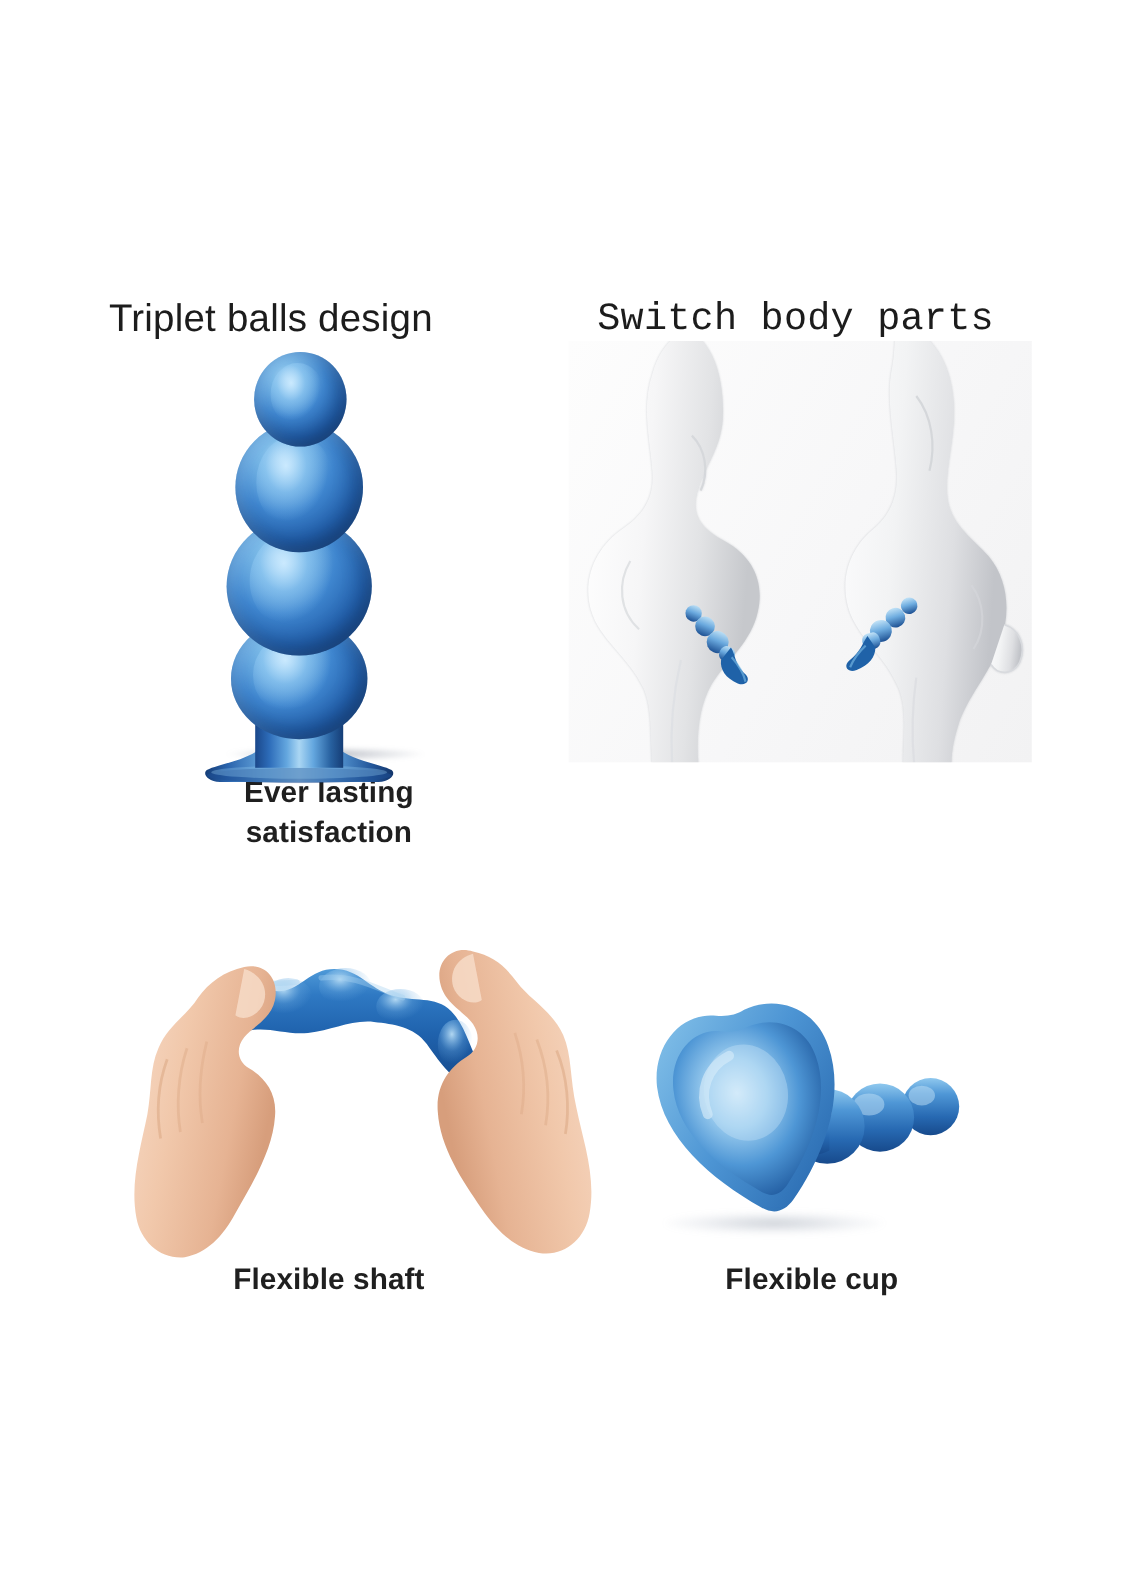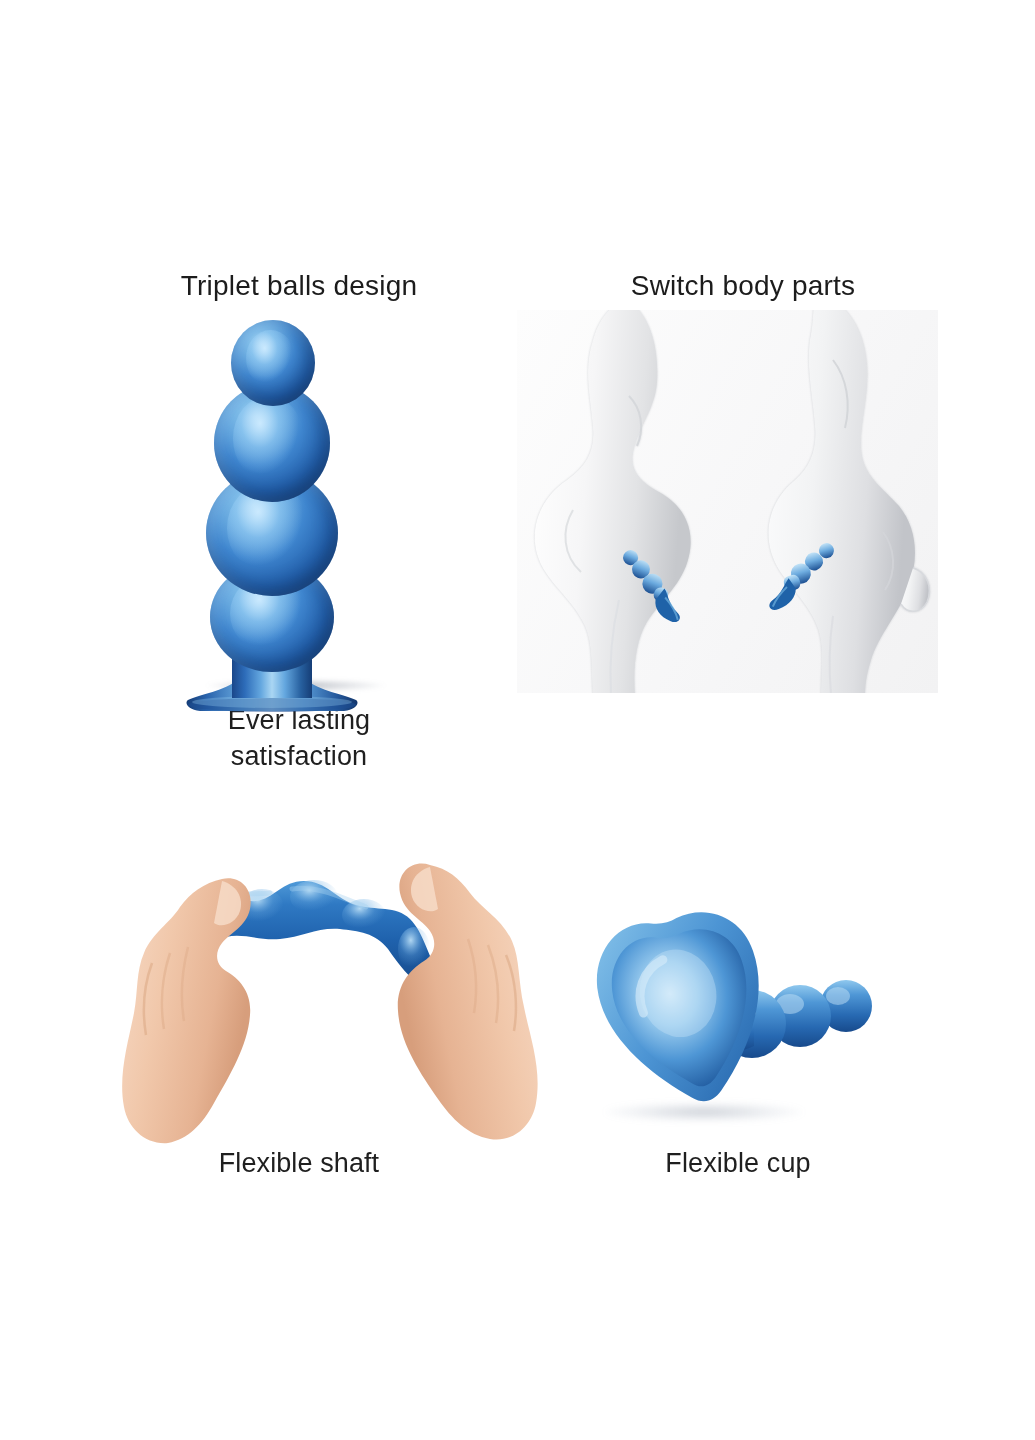--- a/index.html
+++ b/index.html
@@ -19,41 +19,41 @@
 
   .sheet {
     position: absolute;
     inset: 0;
     background: #ffffff;
   }
 
   
   .heading {
     position: absolute;
-    font-size: 28px;
+    font-size: 35px;
     font-weight: 400;
     letter-spacing: 0.2px;
     color: #1c1c1c;
-    text-align: center;
+    text-align: left;
     line-height: 1.22;
     white-space: nowrap;
   }
   .caption {
     position: absolute;
     font-size: 27px;
-    font-weight: 400;
+    font-weight: 700;
     letter-spacing: 0.1px;
     color: #1f1f1f;
     text-align: center;
     line-height: 1.32;
   }
 
   
   #h-tl { left: 99px;  top: 269px; width: 400px; }
-  #h-tr { left: 543px; top: 269px; width: 400px; }
+  #h-tr { left: 543px; top: 269px; width: 400px; font-family: Liberation Mono, monospace; }
   #c-tl { left: 99px;  top: 703px; width: 400px; }
   #c-tr { left: 523px; top: 703px; width: 440px; }
   #c-bl { left: 104px; top: 1146px; width: 390px; }
   #c-br { left: 543px; top: 1146px; width: 390px; }
 
   
   .stage { position: absolute; }
 
   
   #stage-toy { left: 170px; top: 318px; width: 250px; height: 375px; }

